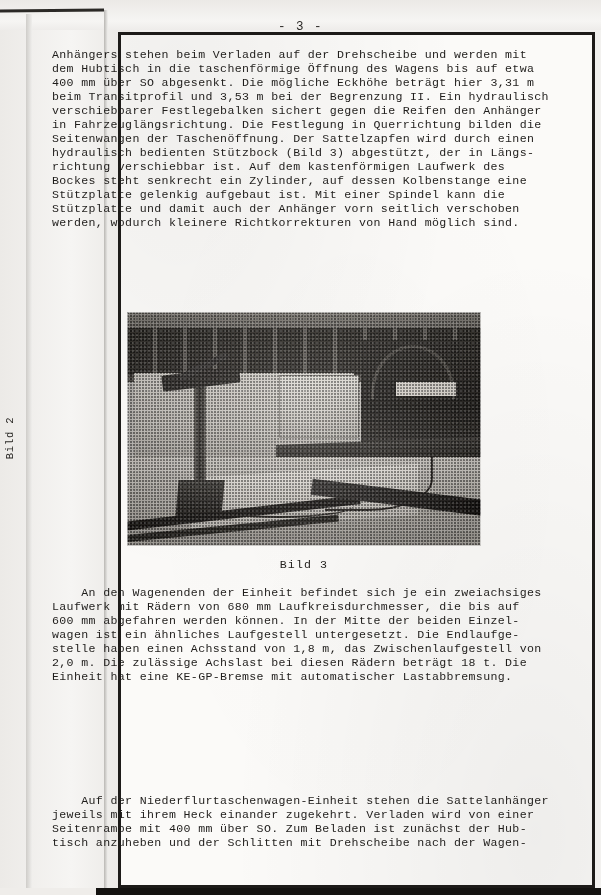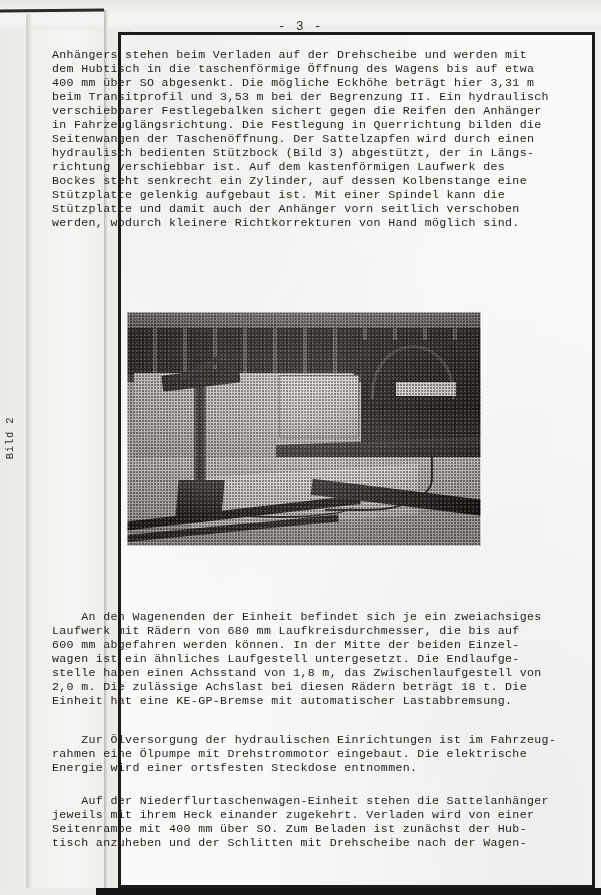--- a/index.html
+++ b/index.html
@@ -100,21 +100,21 @@
     left: 52px;
     width: 516px;
     font-size: 11.6px;
     line-height: 14px;
     color: #1f1d1b;
     letter-spacing: 0.35px;
     white-space: pre-wrap;
     text-rendering: optimizeLegibility;
   }
   #para-1 { top: 48px; }
-  #para-2 { top: 586px; margin-top: 24px; }
+  #para-2 { top: 586px; }
   #para-3 { top: 733px; }
   #para-4 { top: 794px; }
 
   
   .figure {
     position: absolute;
     left: 127px; top: 312px;
     width: 354px; height: 234px;
     background: #bdbab5;
     overflow: hidden;
@@ -335,34 +335,32 @@
         <div class="ph-rail-1"></div>
         <div class="ph-rail-2"></div>
         <div class="ph-rail-3"></div>
         <div class="ph-halftone"></div>
         <div class="ph-grain"></div>
         <div class="ph-vignette"></div>
       </div>
     </div>
     <div class="fig-bleed"></div>
 
+    <div class="fig-caption">Bild 3</div>
 
     <div class="side-marker">Bild 2</div>
 
     <div class="para" id="para-2">    An den Wagenenden der Einheit befindet sich je ein zweiachsiges
 Laufwerk mit Rädern von 680 mm Laufkreisdurchmesser, die bis auf
 600 mm abgefahren werden können. In der Mitte der beiden Einzel-
 wagen ist ein ähnliches Laufgestell untergesetzt. Die Endlaufge-
 stelle haben einen Achsstand von 1,8 m, das Zwischenlaufgestell von
 2,0 m. Die zulässige Achslast bei diesen Rädern beträgt 18 t. Die
 Einheit hat eine KE-GP-Bremse mit automatischer Lastabbremsung.</div>
 
-    <div class="para" id="para-3">    Zur Ölversorgung der hydraulischen Einrichtungen ist im Fahrzeug-
-rahmen eine Ölpumpe mit Drehstrommotor eingebaut. Die elektrische
-Energie wird einer ortsfesten Steckdose entnommen.</div>
 
     <div class="para" id="para-4">    Auf der Niederflurtaschenwagen-Einheit stehen die Sattelanhänger
 jeweils mit ihrem Heck einander zugekehrt. Verladen wird von einer
 Seitenrampe mit 400 mm über SO. Zum Beladen ist zunächst der Hub-
 tisch anzuheben und der Schlitten mit Drehscheibe nach der Wagen-</div>
 
   </div>
 
   <div class="bottom-edge"></div>
   <div class="bottom-edge-gap"></div>

